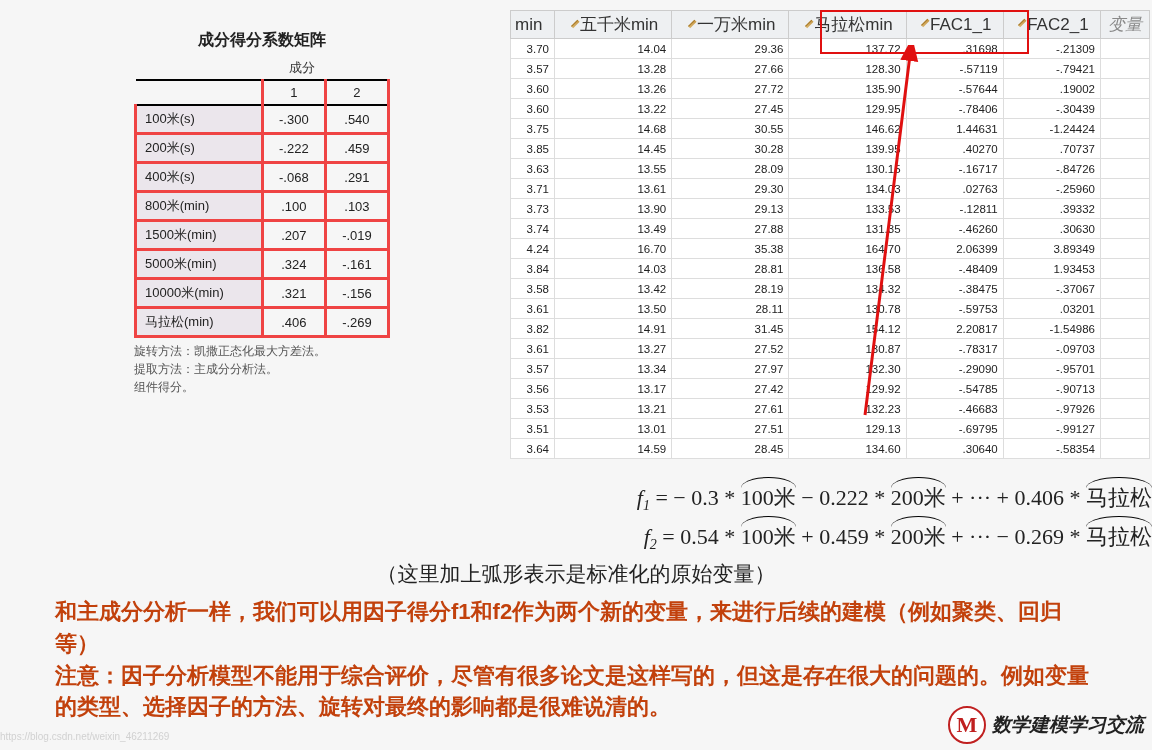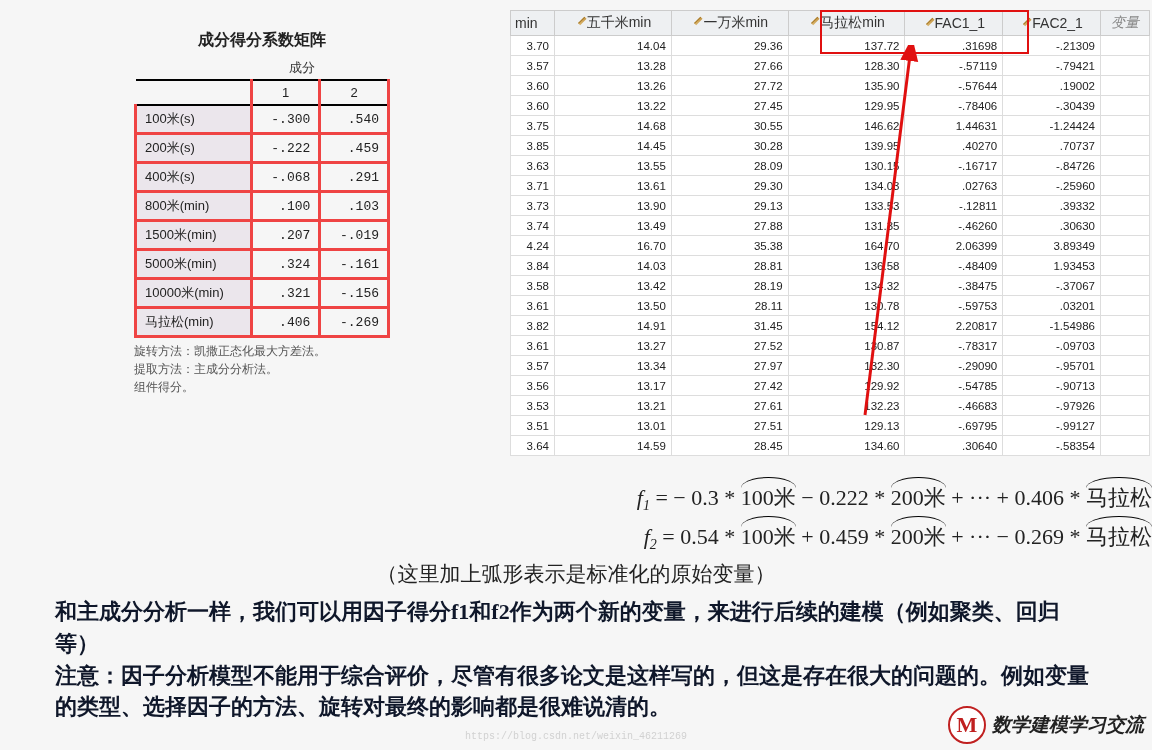--- a/index.html
+++ b/index.html
@@ -45,21 +45,21 @@
     border-collapse: collapse;
   }
   table.matrix th, table.matrix td {
     border: 3px solid #ef4444;
     padding: 4px 8px;
     font-size: 13px;
   }
   table.matrix th.corner { border: none; }
   table.matrix tr.colh th { border-bottom: 2px solid #000; border-top: 2px solid #000; text-align:center; font-weight:normal;}
   table.matrix td.lbl { background: #ebe6ec; }
-  table.matrix td.val { text-align: right; font-family: Liberation Mono, monospace; }
+  table.matrix td.val { text-align: center; }
   table.matrix tr.top-border td, table.matrix tr.top-border th { border-top: 2px solid #f97316;}
   .matrix-foot {
     font-size: 12px;
     color:#555;
     margin-top:4px;
     line-height:1.5;
   }
   
   .data-block {
     position: absolute;
@@ -71,21 +71,21 @@
   table.data {
     width: 100%;
     border-collapse: collapse;
     background: #fff;
   }
   table.data th {
     background: #eef0f2;
     border: 1px solid #ccc;
     padding: 2px 4px;
     font-weight: normal;
-    font-size: 14px;
+    font-size: 17px;
     color:#333;
     height:20px;
     position:relative;
   }
   .pencil {
     display:inline-block;
     width:10px;height:10px;
     margin-right:2px;
     vertical-align:middle;
   }
@@ -140,22 +140,22 @@
   }
   .formula sub{font-style:italic;font-size:14px;}
   .formula i{font-style:italic;}
   .note-paren {
     text-align:center;
     font-family:"SimSun","Times New Roman",serif;
     font-size:21px;
     margin-top:6px;
   }
   .blue-text {
-    color:#0f172a;
-    font-family:Liberation Serif, serif;
+    color:#c2410c;
+    font-family:Liberation Sans, sans-serif;
     font-size:22px;
     font-weight:bold;
     line-height:1.45;
     padding: 8px 55px 0 55px;
   }
   .bottom-brand {
     position:absolute;
     right:8px;
     bottom:6px;
     font-size:19px;
@@ -176,24 +176,24 @@
     font-weight:bold;
     font-size:22px;
     background:#fff;
     font-style:normal;
   }
   .watermark{
     position:absolute;
     bottom:8px;
     pointer-events:none;
     width:100%;
-    text-align:center;
+    text-align:left;
     font-size:10px;
     color:rgba(140,140,140,0.35);
-    font-family:Liberation Mono, monospace;
+    font-family:Liberation Sans, sans-serif;
   }
 </style>
 </head>
 <body>
 
 <div class="top-area">
 
   <div class="matrix-block">
     <div class="matrix-title">成分得分系数矩阵</div>
     <div class="matrix-sub">成分</div>

